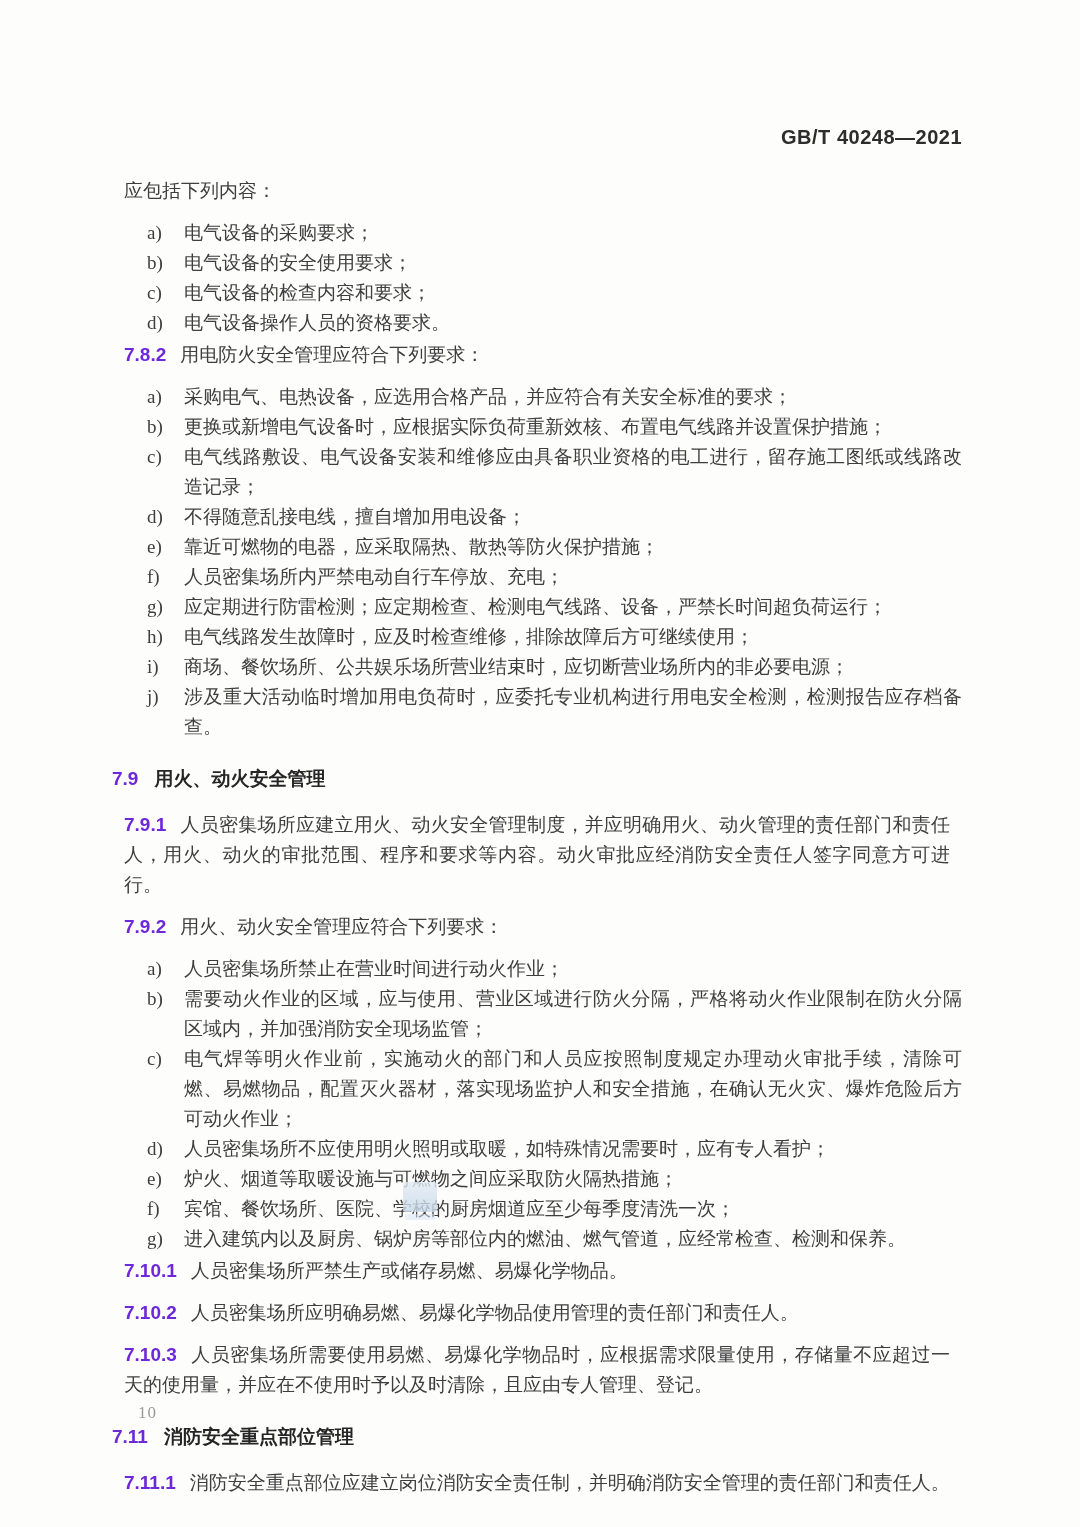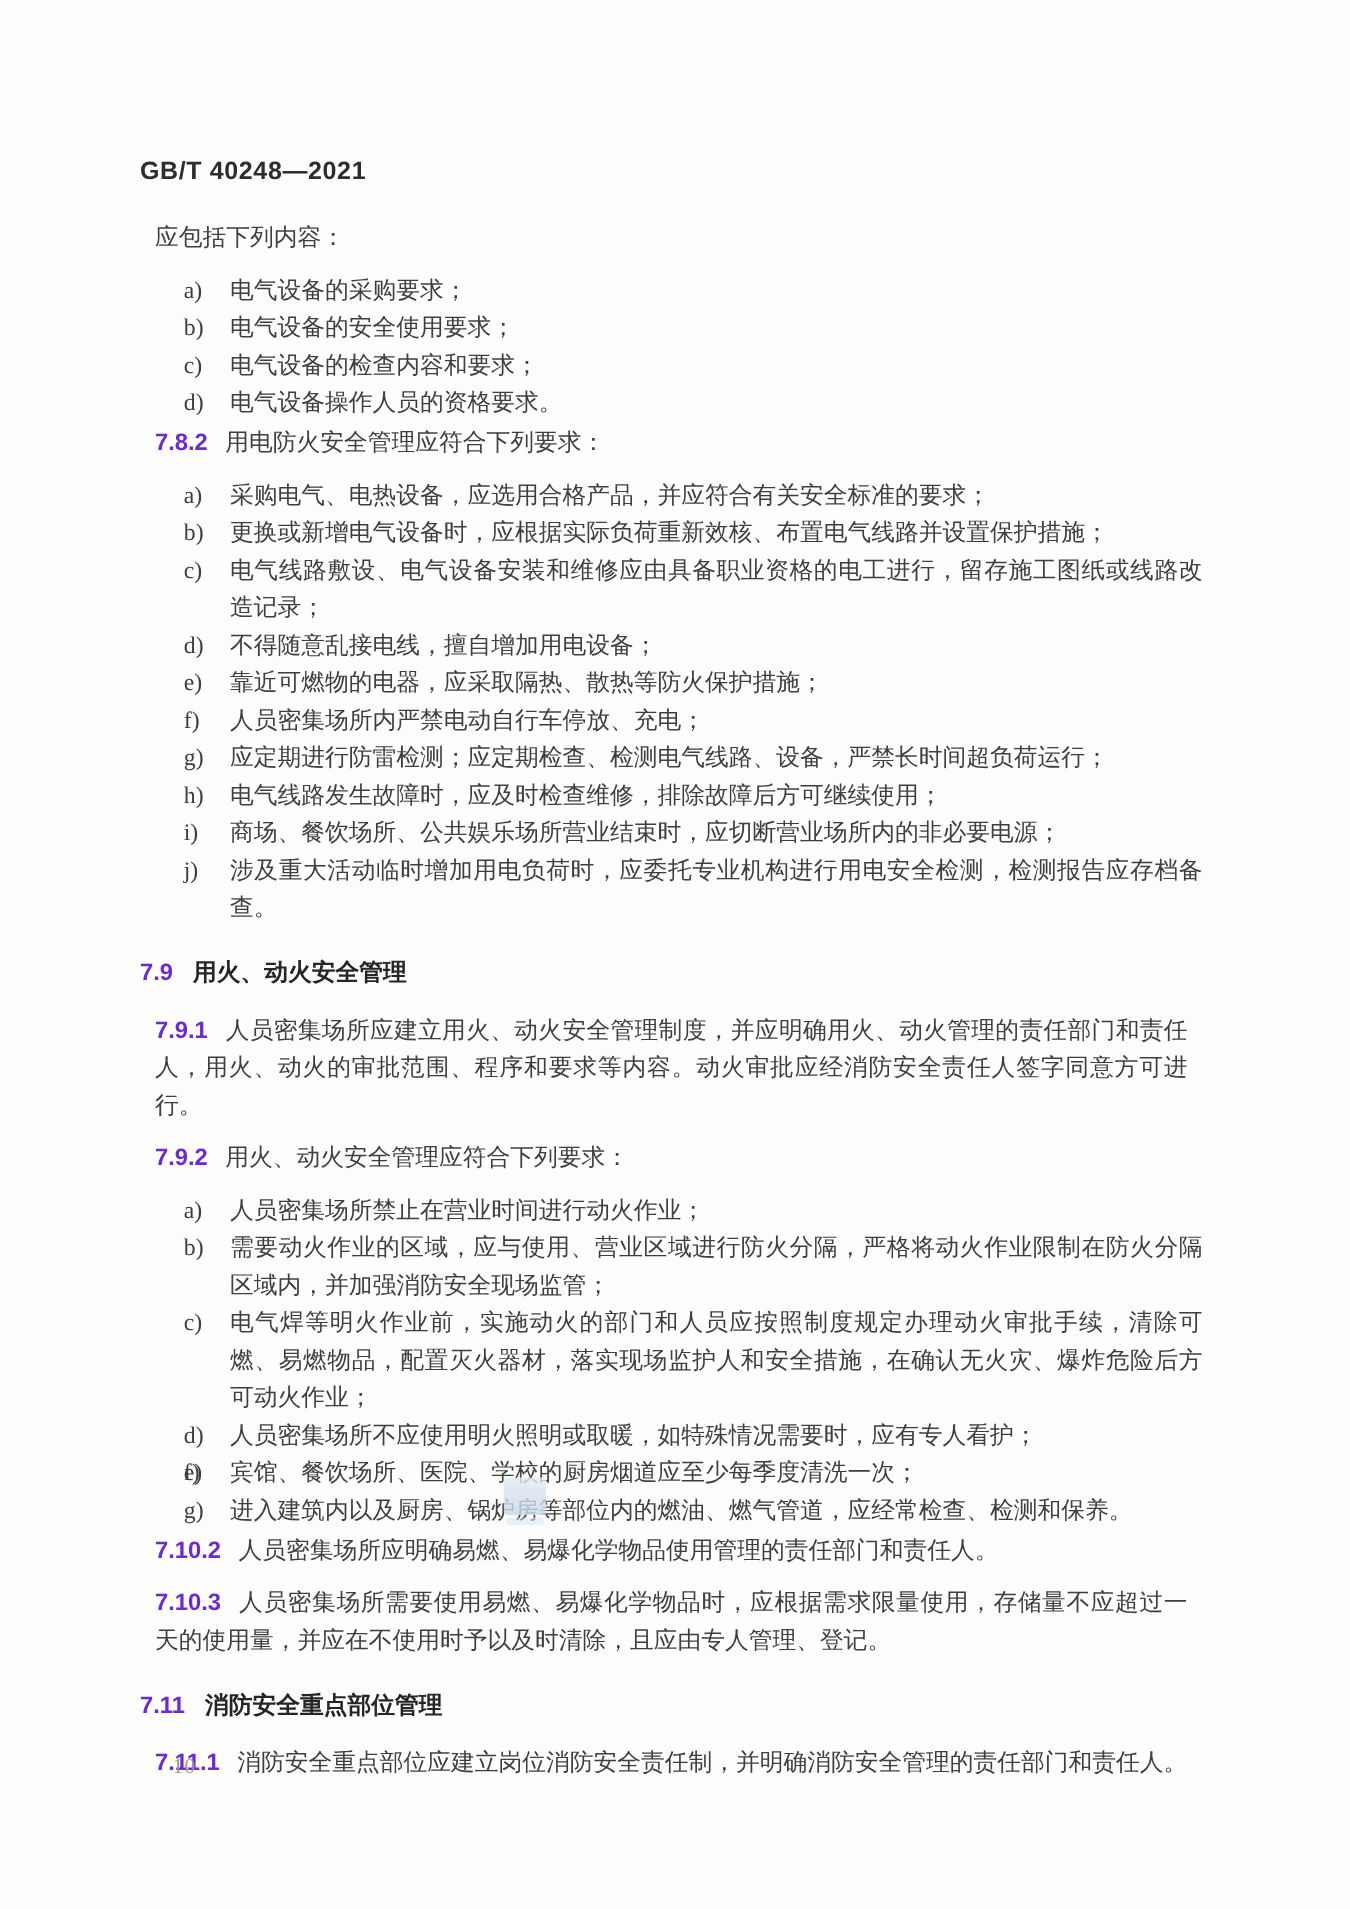--- a/index.html
+++ b/index.html
@@ -5,21 +5,21 @@
   html,body{margin:0;padding:0;}
   body{background:#e9e9e9;font-family:"Liberation Serif","DejaVu Serif",serif;}
   .page{
     position:relative;width:1080px;height:1527px;margin:0 auto;
     background:#fdfdfc;overflow:hidden;color:#3e3e3e;
     font-size:19px;line-height:30px;
   }
   .content{position:absolute;left:112px;top:122px;width:850px;}
   .std-no{
     font-family:"Liberation Sans","DejaVu Sans",sans-serif;
-    font-weight:bold;font-size:20px;color:#2d2d2d;letter-spacing:.5px;
+    font-weight:bold;font-size:20px;color:#2d2d2d;letter-spacing:.5px;text-align:right;
   }
   p{margin:12px;text-align:justify;}
   .intro{margin-top:24px;}
   .num{
     font-family:"Liberation Sans","DejaVu Sans",sans-serif;
     font-weight:bold;color:#6d28d9;margin-right:14px;white-space:nowrap;
   }
   .clause{margin-top:2px;}
   .list{margin:0;}
   .li{position:relative;padding-left:72px;text-align:justify;}
@@ -143,32 +143,36 @@
       <div class="li">
         <span class="mk">c)</span>
         <span>电气焊等明火作业前，实施动火的部门和人员应按照制度规定办理动火审批手续，清除可燃、易燃物品，配置灭火器材，落实现场监护人和安全措施，在确认无火灾、爆炸危险后方可动火作业；</span>
       </div>
       <div class="li">
         <span class="mk">d)</span>
         <span>人员密集场所不应使用明火照明或取暖，如特殊情况需要时，应有专人看护；</span>
       </div>
       <div class="li">
         <span class="mk">e)</span>
+        <span>炉火、烟道等取暖设施与可燃物之间应采取防火隔热措施；</span>
       </div>
       <div class="li">
         <span class="mk">f)</span>
         <span>宾馆、餐饮场所、医院、学校的厨房烟道应至少每季度清洗一次；</span>
       </div>
       <div class="li">
         <span class="mk">g)</span>
         <span>进入建筑内以及厨房、锅炉房等部位内的燃油、燃气管道，应经常检查、检测和保养。</span>
       </div>
     </div>
 
 
+    <p class="clause">
+      <span class="num">7.10.1</span><span>人员密集场所严禁生产或储存易燃、易爆化学物品。</span>
+    </p>
     <p class="clause">
       <span class="num">7.10.2</span><span>人员密集场所应明确易燃、易爆化学物品使用管理的责任部门和责任人。</span>
     </p>
     <p class="clause">
       <span class="num">7.10.3</span><span>人员密集场所需要使用易燃、易爆化学物品时，应根据需求限量使用，存储量不应超过一天的使用量，并应在不使用时予以及时清除，且应由专人管理、登记。</span>
     </p>
 
     <p class="sec">
       <span class="num">7.11</span><span>消防安全重点部位管理</span>
     </p>

